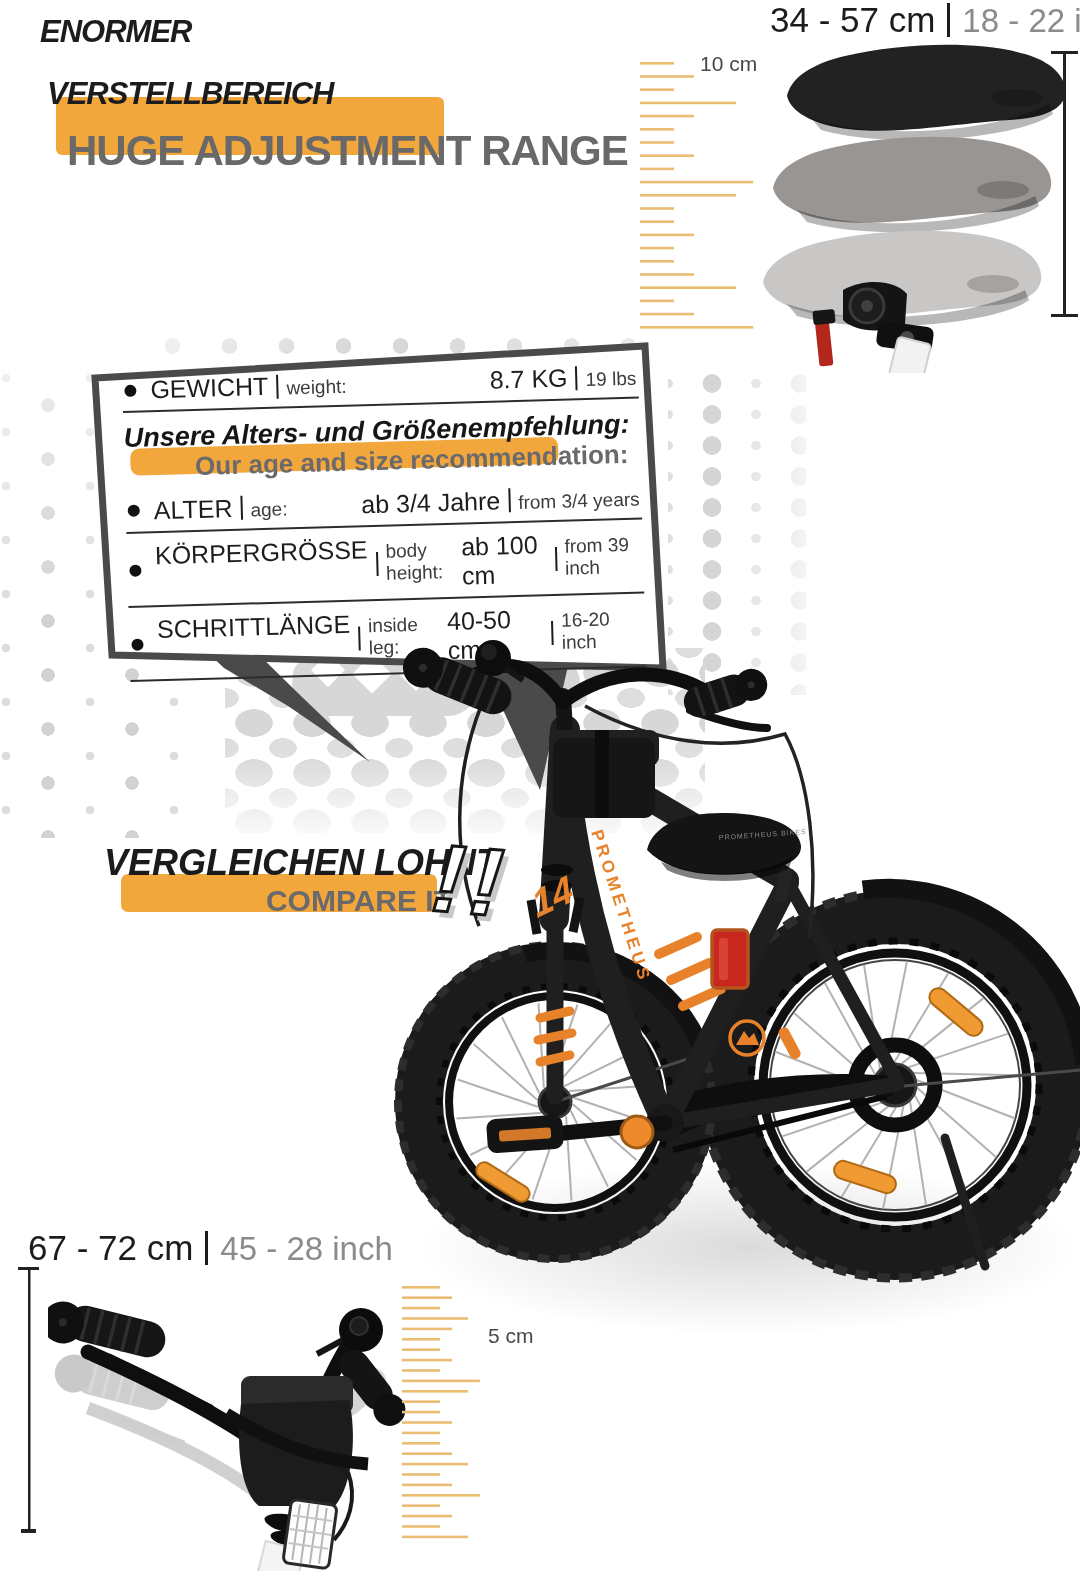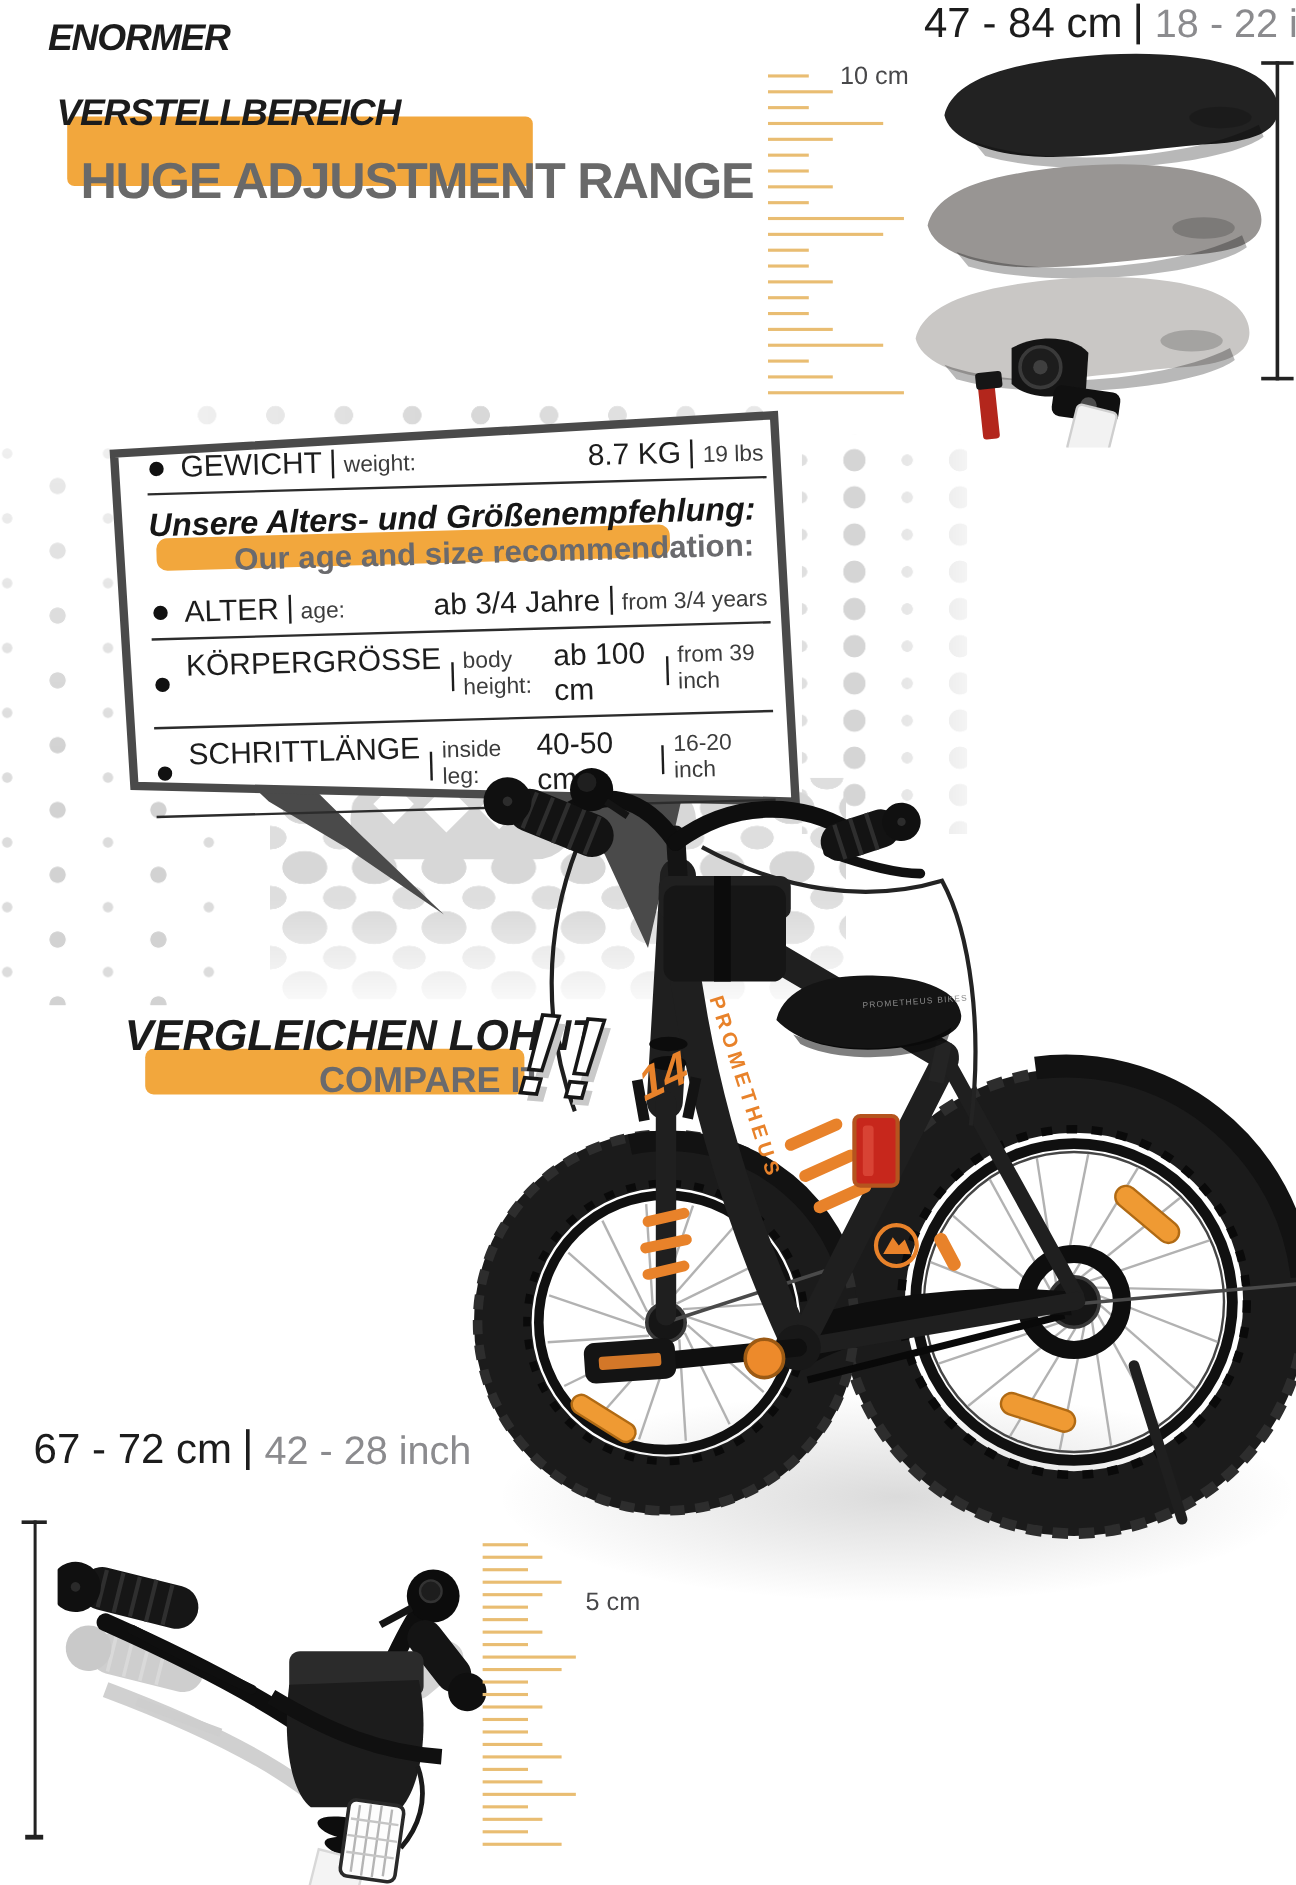--- a/index.html
+++ b/index.html
@@ -91,21 +91,21 @@
   <div class="abs diamond" style="left:358px;top:660px;width:28px;height:28px;"></div>
   <div class="abs diamond" style="left:404px;top:662px;width:24px;height:24px;"></div>
   <div class="abs diamond" style="left:448px;top:668px;width:18px;height:18px;"></div>
 
   <div class="abs hdr-bar" style="left:56px;top:97px;width:388px;height:58px;"></div>
   <div class="abs hdr-line" style="left:40px;top:14px;">ENORMER</div>
   <div class="abs hdr-sub" style="left:67px;top:127px;">HUGE ADJUSTMENT RANGE</div>
   <div class="abs hdr-line" style="left:47px;top:76px;">VERSTELLBEREICH</div>
 
   <div class="abs range-label" style="left:770px;top:0px;">
-    <span class="range-metric">47 - 84 cm</span>
+    <span class="range-metric">34 - 57 cm</span>
     <span class="range-divider"></span>
     <span class="range-imperial">18 - 22 inch</span>
   </div>
   <div class="abs cm-label" style="left:700px;top:52px;">10 cm</div>
   <svg class="abs" style="left:640px;top:58px;z-index:2;" width="130" height="282" viewBox="0 0 130 282">
       <rect x="0" y="4" width="34" height="2.6" fill="#E9BD72"></rect>
       <rect x="0" y="17.2" width="54" height="2.6" fill="#E9BD72"></rect>
       <rect x="0" y="30.4" width="34" height="2.6" fill="#E9BD72"></rect>
       <rect x="0" y="43.599999999999994" width="96" height="2.6" fill="#E9BD72"></rect>
       <rect x="0" y="56.8" width="54" height="2.6" fill="#E9BD72"></rect>
@@ -378,24 +378,24 @@
         <path d="M 12,10 L 30,22" stroke="#141414" stroke-width="6"></path>
       </g>
       <g>
         <rect x="164" y="112" width="110" height="36" rx="9" fill="#202020"></rect>
         <rect x="168" y="120" width="102" height="80" rx="11" fill="#161616"></rect>
         <rect x="210" y="112" width="14" height="88" fill="#0c0c0c"></rect>
       </g>
     </g>
   </svg>
 
-  <div class="abs range-label" style="left:28px;top:1188px;align-items:flex-end;">
+  <div class="abs range-label" style="left:28px;top:1228px;">
     <span class="range-metric">67 - 72 cm</span>
     <span class="range-divider"></span>
-    <span class="range-imperial">42 - 28 inch</span>
+    <span class="range-imperial">45 - 28 inch</span>
   </div>
 
   <svg class="abs" style="left:48px;top:1292px;z-index:2;" width="372" height="279" viewBox="0 0 372 279">
     <g opacity="0.42">
       <g transform="translate(84,96) rotate(14)">
         <rect x="-58" y="-17" width="96" height="34" rx="17" fill="#8a8a8a"></rect>
         <path d="M -40,-15 L -40,15 M -26,-16 L -26,16 M -12,-16 L -12,16 M 2,-16 L 2,16" stroke="#a5a5a5" stroke-width="3"></path>
         <circle cx="-60" cy="0" r="19" fill="#7f7f7f"></circle>
       </g>
       <path d="M 40,116 C 120,146 180,176 218,208" stroke="#8f8f8f" stroke-width="13" fill="none"></path>

